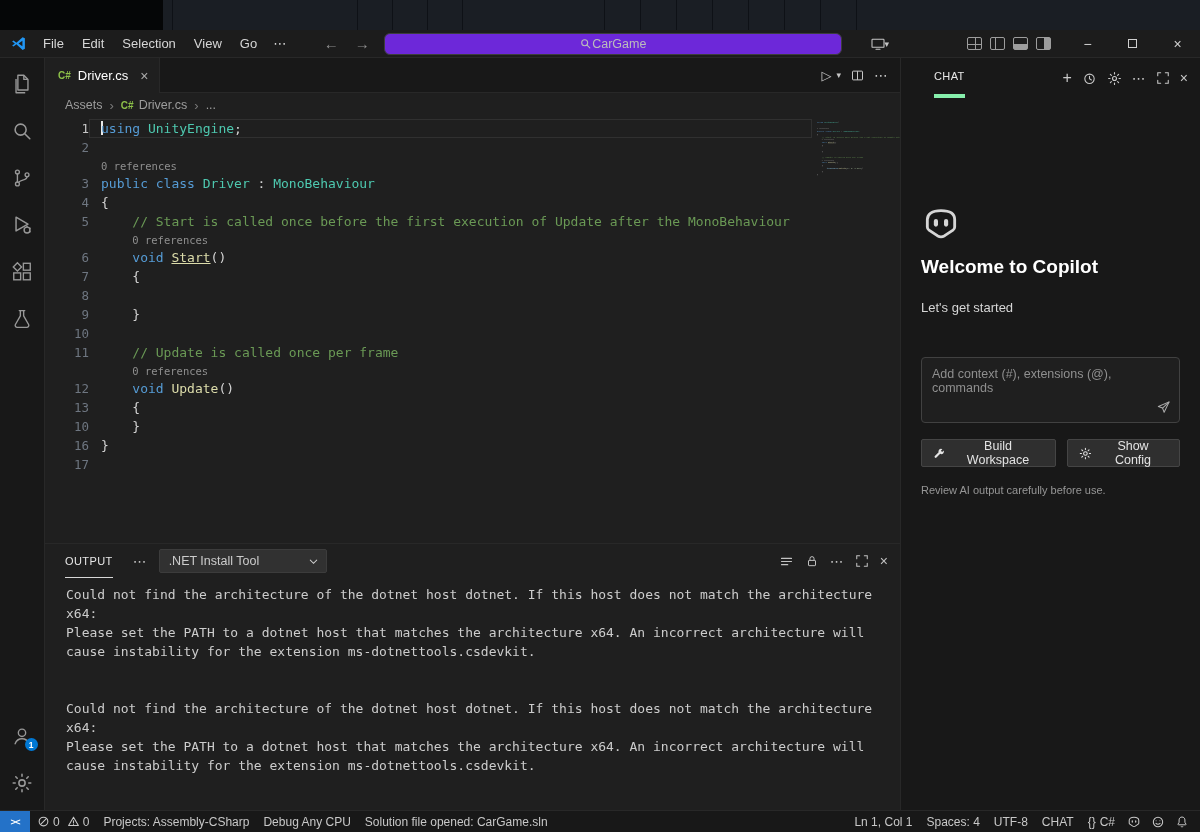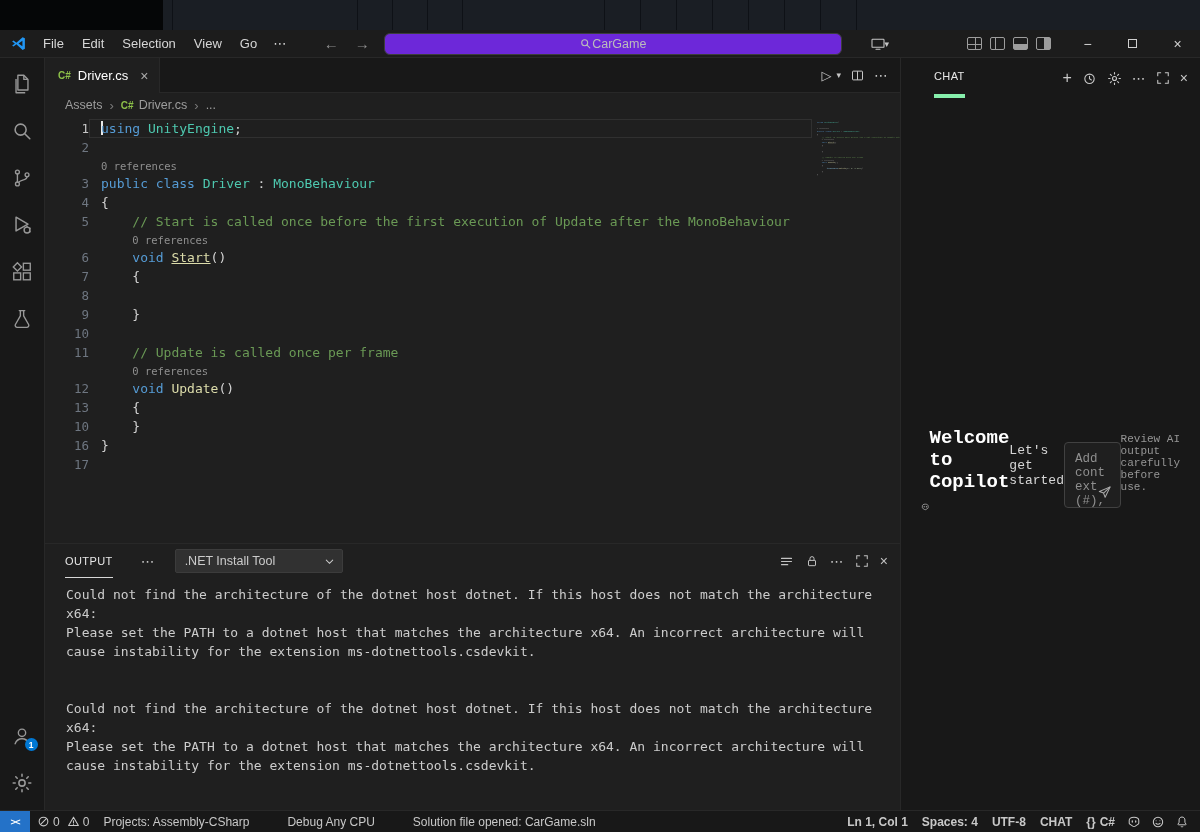--- a/index.html
+++ b/index.html
@@ -76,62 +76,62 @@
   .tk-fn { color:#DCDCAA; } .tk-nm { color:#B5CEA8; } .tk-vr { color:#9CDCFE; }
   .tk-pl { color:#D4D4D4; } .tk-u { text-decoration:underline; }
 
   .minimap { width:88px; flex:none; position:relative; overflow:hidden; background:#1f1f1f; }
   .minimap-inner { position:absolute; top:4px; left:5px; width:720px; transform:scale(0.155); transform-origin:0 0;
     font-family:"DejaVu Sans Mono",monospace; font-size:13px; opacity:0.8; }
   .minimap-inner .ct { padding-left:0; box-shadow:none !important; }
 
   
   .panel { height:267px; flex:none; border-top:1px solid #282828; display:flex; flex-direction:column; background:#1f1f1f; }
-  .panel-header { height:34px; flex:none; display:flex; align-items:center; padding:0 12px 0 20px; color:#c6c6c6;gap:8px; }
+  .panel-header { height:34px; flex:none; display:flex; align-items:center; padding:0 12px 0 20px; color:#c6c6c6; }
   .panel-tab { font-size:11px; letter-spacing:.4px; color:#e7e7e7; height:100%; display:flex; align-items:center;
     border-bottom:1px solid #d7d7d7; }
   .ph-more { margin:0 0 0 20px; color:#c2c2c2; font-size:14px; }
   .filter-input { width:384px; height:24px; margin-left:36px; background:#313131; border:1px solid #313131; border-radius:2px;
     color:#cccccc; font-size:12.5px; padding:0 8px; font-family:inherit; }
   .filter-input::placeholder { color:#989898; }
   .channel-select { margin-left:12px; width:168px; height:24px; background:#313131; border:1px solid #3c3c3c; border-radius:2px;
     display:flex; align-items:center; justify-content:space-between; padding:0 7px 0 9px; font-size:12.5px; color:#cccccc; }
   .ph-icons { margin-left:auto; display:flex; align-items:center; gap:11px; color:#c2c2c2; }
   .panel-body { flex:1; overflow:hidden; padding:7px 12px 0 21px; font-family:"DejaVu Sans Mono",monospace;
     font-size:13px; line-height:19px; color:#cccccc; }
   .out-line { white-space:pre; height:19px; }
 
   
   .chat { width:300px; flex:none; background:#181818; border-left:1px solid #282828; display:flex; flex-direction:column; }
   .chat-header { height:40px; flex:none; display:flex; align-items:center; padding:0 12px 0 20px; }
   .chat-tab { font-size:11px; letter-spacing:.4px; color:#e7e7e7; height:100%; display:flex; align-items:center; border-bottom:4px solid #86efac;margin-left:13px; }
   .ch-icons { margin-left:auto; display:flex; align-items:center; gap:10px; color:#c8c8c8; }
   .glyph-btn { font-size:14px; line-height:1; }
-  .chat-body { flex:1; display:flex; flex-direction:row; align-items:center; padding:0 20px;font-family:Liberation Mono, monospace; }
+  .chat-body { flex:1; display:flex; flex-direction:column; align-items:flex-start; padding:0 20px; }
   .copilot-logo { margin-top:106px; color:#d6d6d6; }
   .chat-title { margin-top:12px; font-size:19px; font-weight:700; color:#ffffff; }
   .chat-sub { margin-top:22px; font-size:13px; color:#d6d6d6; }
   .chat-input { margin-top:42px; width:100%; height:66px; background:#1f1f1f; border:1px solid #414141; border-radius:4px; position:relative; }
   .chat-input textarea { width:100%; height:100%; background:transparent; border:none; resize:none; color:#cccccc;
     font-size:12.5px; font-family:inherit; padding:9px 10px; }
   .chat-input textarea::placeholder { color:#8f8f8f; }
   .send-icon { position:absolute; right:8px; bottom:7px; color:#ababab; }
   .chat-buttons { margin-top:16px; display:flex; gap:11px; }
   .chat-btn { height:28px; display:flex; align-items:center; gap:6px; padding:0 11px; background:#2f2f2f;
     border:1px solid #454545; border-radius:2px; color:#e3e3e3; font-size:12.5px; font-family:inherit; }
   .chat-disclaimer { margin-top:17px; font-size:11px; color:#969696; }
 
   
   .statusbar { height:22px; flex:none; background:#181818; border-top:1px solid #282828; display:flex; align-items:center;
     color:#c8c8c8; font-size:12px; }
   .sb-remote { width:30px; height:100%; background:#2472c8; color:#fff; display:flex; align-items:center; justify-content:center;
     font-size:9.5px; letter-spacing:-1px; font-weight:700; }
   .sb-item { padding:0 7px; height:100%; display:flex; align-items:center; gap:4px; white-space:nowrap; }
   .sb-problems { gap:3px; }
-  .sb-right { margin-left:auto; display:flex; align-items:flex-start; height:100%; padding-right:6px;font-weight:bold; }
+  .sb-right { margin-left:auto; display:flex; align-items:flex-start; height:100%; padding-right:6px; }
   .sb-icon { padding:0 5px; display:flex; align-items:center; height:100%; }
 
   svg.ico { display:block; }
 </style>
 </head>
 <body>
 
 <div class="screen">
 
   <div class="top-strip">
@@ -505,40 +505,55 @@
         </svg>
         <div class="chat-title">Welcome to Copilot</div>
         <div class="chat-sub">Let's get started</div>
         <div class="chat-input">
           <textarea placeholder="Add context (#), extensions (@), commands" style=""></textarea>
           <svg class="ico send-icon" width="15" height="15" viewBox="0 0 24 24" fill="none" stroke="currentColor" stroke-width="1.7" stroke-linejoin="round">
               <path d="M21 3L3.8 10.3l6.7 2.6 2.5 6.8L21 3z"></path>
               <path d="M10.5 12.9L21 3"></path>
             </svg>
         </div>
+        <div class="chat-buttons">
+          <button class="chat-btn">
+            <svg class="ico" width="13" height="13" viewBox="0 0 24 24" fill="currentColor" stroke="none">
+              <path d="M15 3.2a4.8 4.8 0 00-4.5 6.5l-7 7a2.1 2.1 0 103 3l7-7A4.8 4.8 0 0020 6.4l-2.9 2.9-2.4-2.4 2.9-2.9A4.8 4.8 0 0015 3.2z"></path>
+            </svg>
+            <span>Build Workspace</span>
+          </button>
+          <button class="chat-btn">
+            <svg class="ico" width="13" height="13" viewBox="0 0 24 24" fill="none" stroke="currentColor" stroke-width="2" stroke-linecap="round">
+              <circle cx="12" cy="12" r="3.4"></circle>
+              <path d="M12 4.6V2.4M12 21.6v-2.2M19.4 12h2.2M2.4 12h2.2M17.2 6.8l1.6-1.6M5.2 18.8l1.6-1.6M17.2 17.2l1.6 1.6M5.2 5.2l1.6 1.6"></path>
+            </svg>
+            <span>Show Config</span>
+          </button>
+        </div>
         <div class="chat-disclaimer">Review AI output carefully before use.</div>
       </div>
     </div>
   </div>
 
   <div class="statusbar">
     <span class="sb-remote">&gt;&lt;</span>
     <span class="sb-item sb-problems">
       <svg class="ico" width="13" height="13" viewBox="0 0 24 24" fill="none" stroke="currentColor" stroke-width="2" stroke-linecap="round">
           <circle cx="12" cy="12" r="8"></circle>
           <path d="M6.8 17.2L17.2 6.8"></path>
         </svg>
       <span>0</span>
       <svg class="ico" width="13" height="13" viewBox="0 0 24 24" fill="none" stroke="currentColor" stroke-width="2" stroke-linecap="round" stroke-linejoin="round" style="margin-left:4px;">
           <path d="M12 4L21 19.5H3z"></path>
           <path d="M12 10.5v3.5M12 16.8v.2"></path>
         </svg>
       <span>0</span>
     </span>
-    <span style="display:flex;height:100%;gap:24px;">
+    <span style="display:flex;height:100%;">
         <span class="sb-item">Projects: Assembly-CSharp</span>
         <span class="sb-item">Debug Any CPU</span>
         <span class="sb-item">Solution file opened: CarGame.sln</span>
       </span>
     <span class="sb-right">
       <span style="display:flex;height:100%;">
           <span class="sb-item">Ln 1, Col 1</span>
           <span class="sb-item">Spaces: 4</span>
           <span class="sb-item">UTF-8</span>
           <span class="sb-item">CHAT</span>

